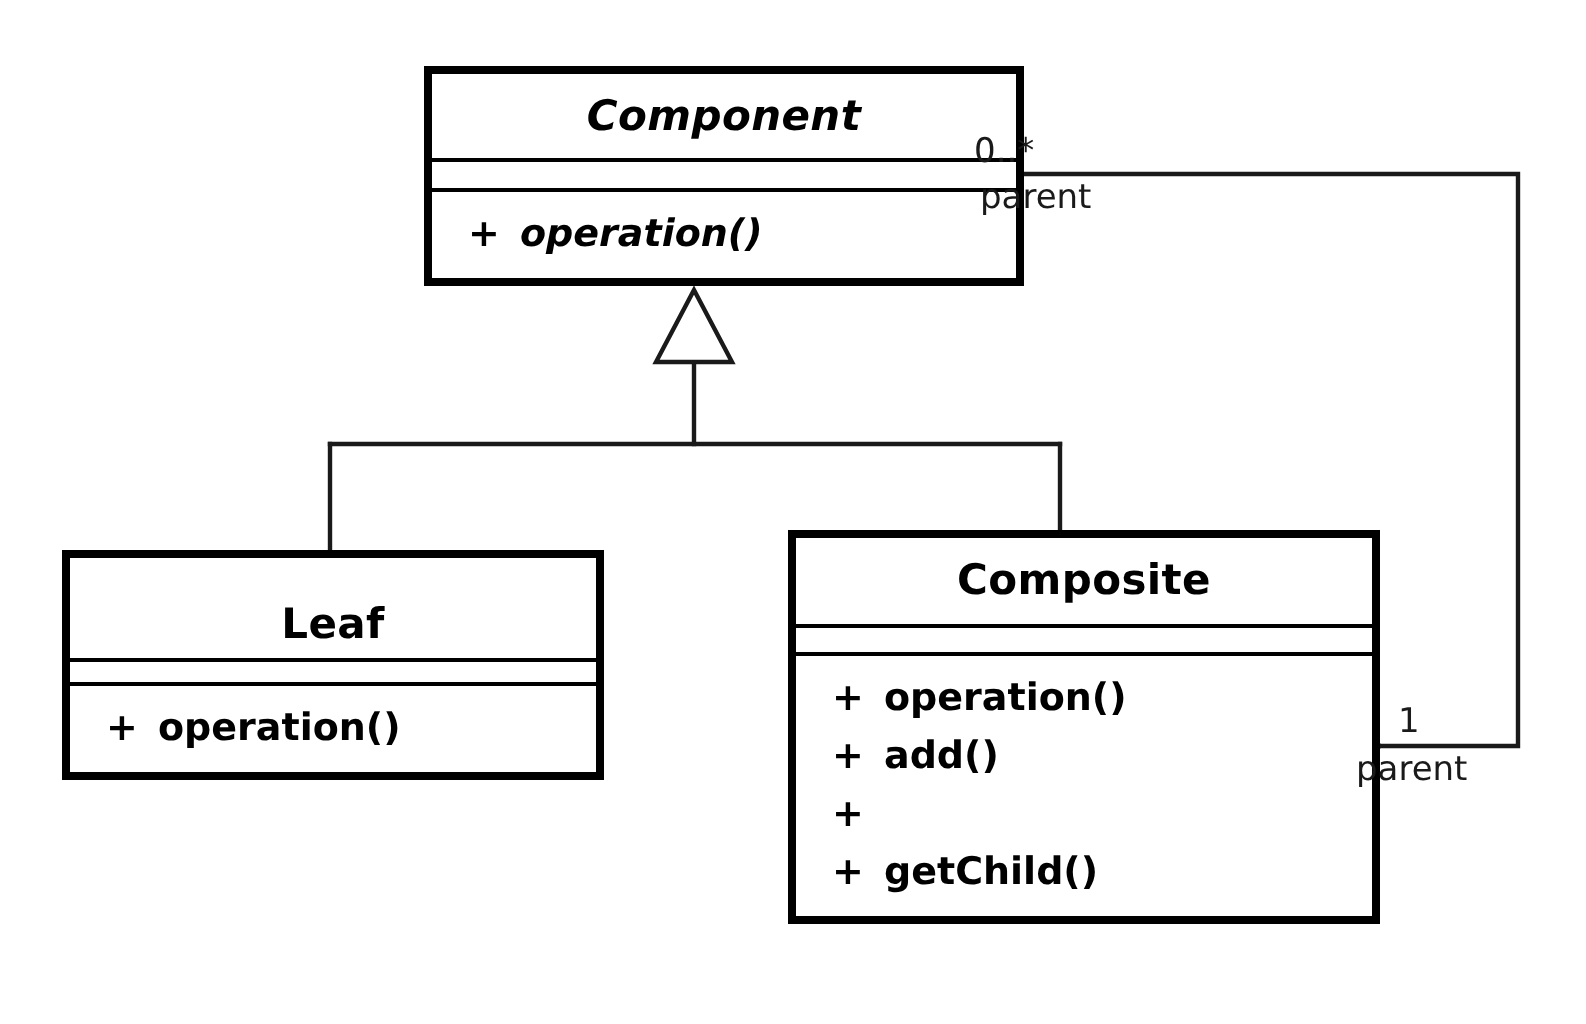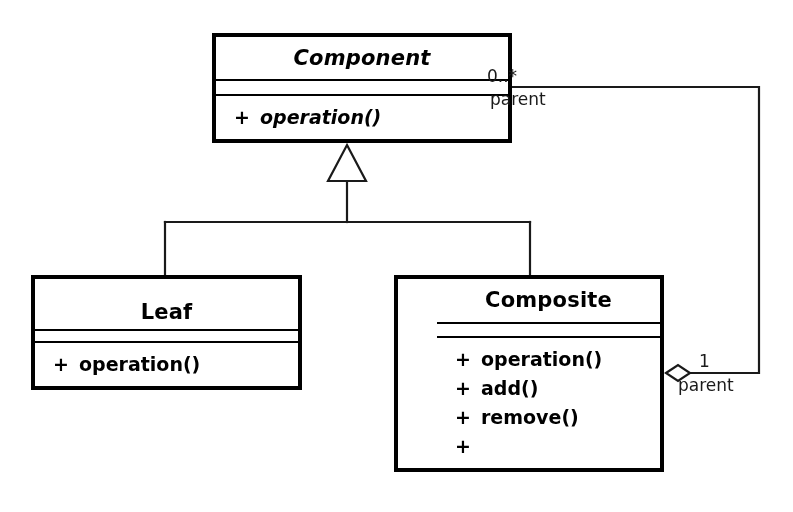--- a/index.html
+++ b/index.html
@@ -147,38 +147,38 @@
     <div class="class-name" style="height:48px;margin-top:17px;">Leaf</div>
     <div class="attr-compartment" style="height:16px;"></div>
     <div class="op-compartment">
       <div class="op-row">
         <span class="op-vis">+</span>
         <span class="op-name">operation()</span>
       </div>
     </div>
   </div>
 
-  <div class="uml-class" id="box-composite" style="left:394px; top:275px; width:270px; height:197px;padding-left:39px;">
+  <div class="uml-class" id="box-composite" style="left:394px; top:265px; width:296px; height:197px;">
     <div class="class-name" style="height:48px;">Composite</div>
     <div class="attr-compartment" style="height:16px;"></div>
     <div class="op-compartment">
       <div class="op-row">
         <span class="op-vis">+</span>
         <span class="op-name">operation()</span>
       </div>
       <div class="op-row">
         <span class="op-vis">+</span>
         <span class="op-name">add()</span>
       </div>
       <div class="op-row">
         <span class="op-vis">+</span>
-        <span class="op-name">remove()</span>
       </div>
       <div class="op-row">
         <span class="op-vis">+</span>
+        <span class="op-name">getChild()</span>
       </div>
     </div>
   </div>
 
   <div class="edge-label" style="left:487px; top:68px;">0..*</div>
 
   <div class="edge-label" style="left:490px; top:91px;">parent</div>
 
   <div class="edge-label" style="left:699px; top:353px;">1</div>
 

